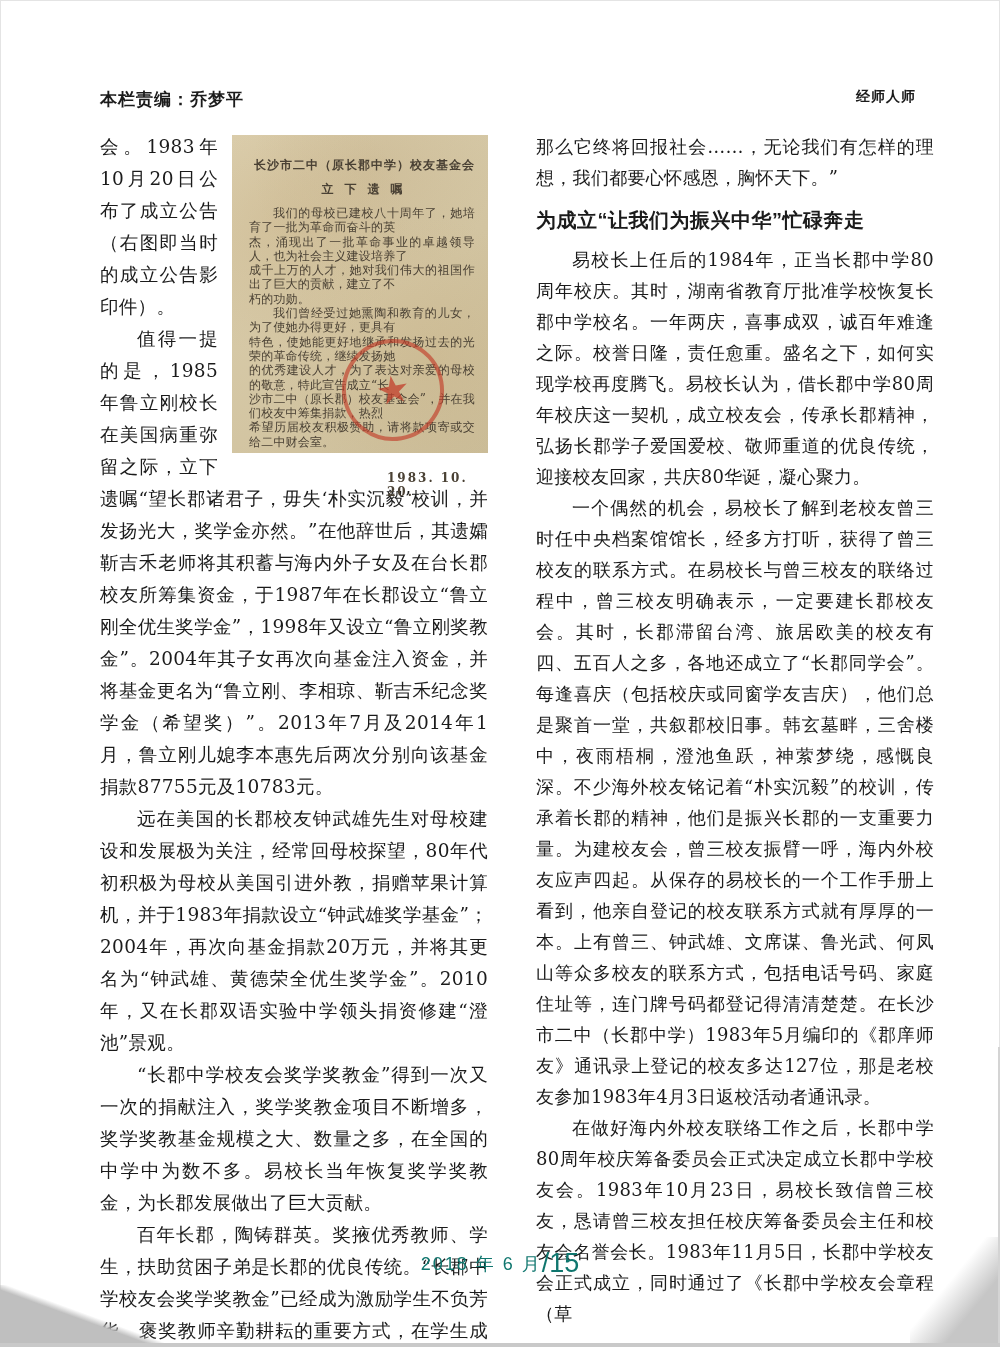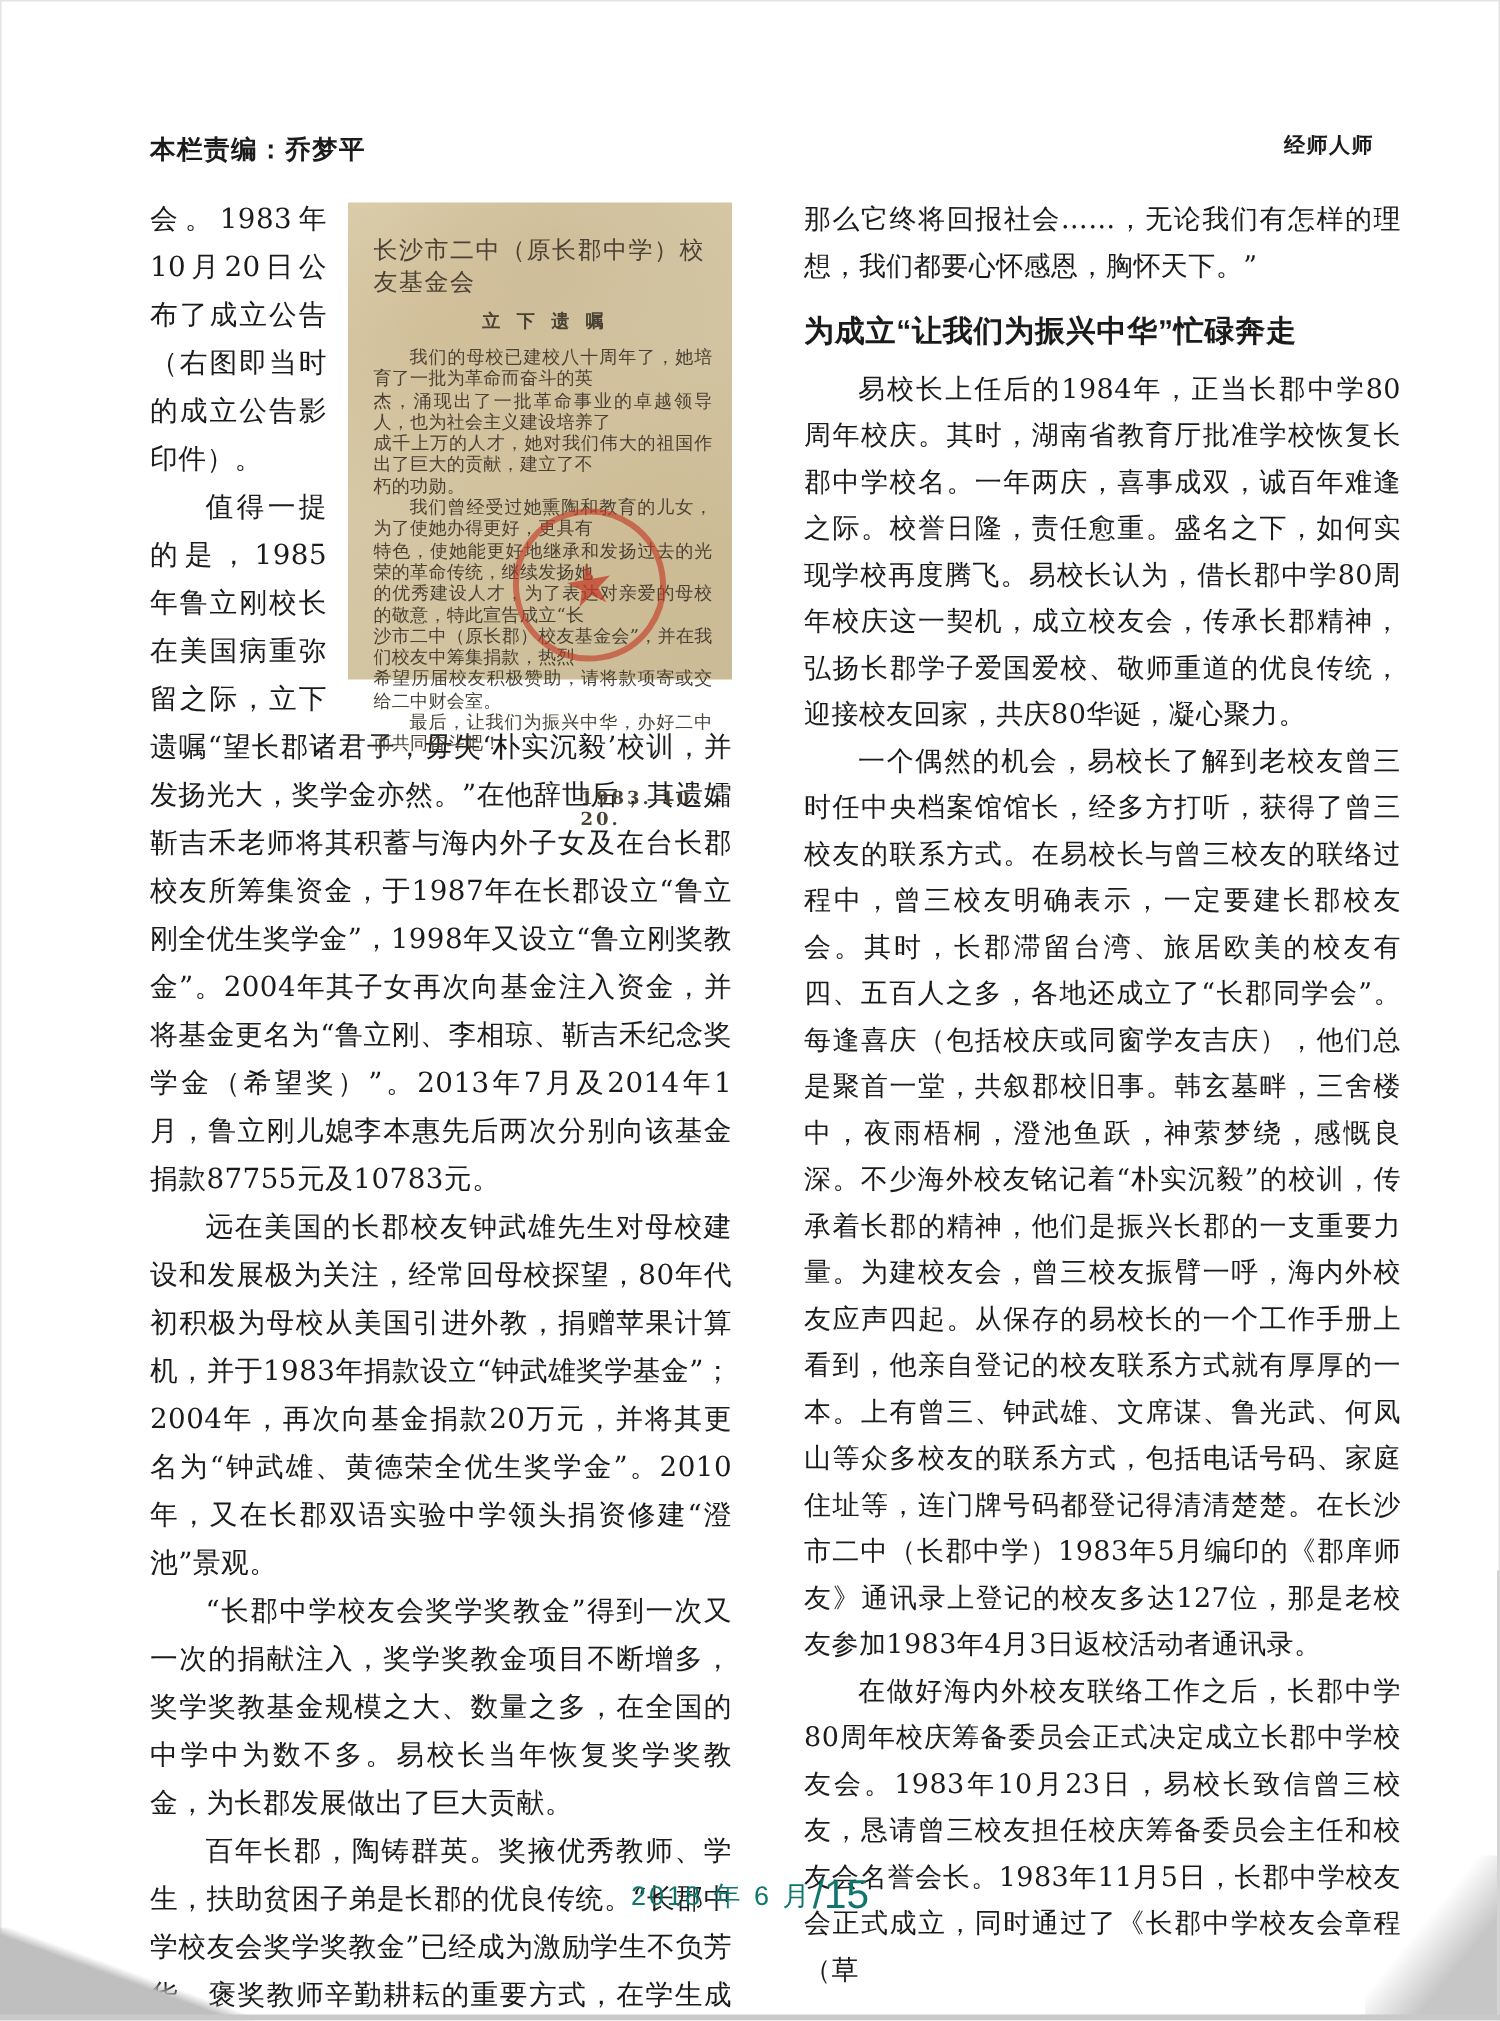--- a/index.html
+++ b/index.html
@@ -25,21 +25,21 @@
        font-weight:bold;font-size:20px;letter-spacing:0.5px;}
 
   
   .photo{float:right;width:256px;height:318px;margin:4px 0 12px 14px;position:relative;
        box-sizing:border-box;padding:22px 13px 0 17px;color:#4a4134;
        background:
          radial-gradient(circle at 18% 28%, rgba(186,155,104,0.22), transparent 42%),
          radial-gradient(circle at 75% 70%, rgba(196,168,118,0.25), transparent 48%),
          radial-gradient(circle at 55% 10%, rgba(170,140,95,0.18), transparent 38%),
          linear-gradient(135deg,#dccfae,#d2c4a1 60%,#cbbd99);}
-  .photo-title1{text-align:left;font-size:16px;font-weight:normal;letter-spacing:1px;}
+  .photo-title1{text-align:right;font-size:12px;font-weight:bold;letter-spacing:1px;}
   .photo-title2{text-align:center;font-size:12px;font-weight:bold;letter-spacing:11px;
        margin:7px 0 8px;text-indent:11px;}
   .photo-line{font-size:12px;line-height:14.3px;text-align:justify;letter-spacing:0.2px;}
   .photo-line.ind{text-indent:2em;}
   .photo-sign{margin-top:26px;text-align:center;padding-left:44px;font-size:10.5px;
        font-weight:bold;letter-spacing:0.5px;}
   .photo-date{margin-top:22px;margin-left:138px;font-size:12px;font-weight:bold;letter-spacing:2px;}
   .photo-seal{position:absolute;right:44px;bottom:12px;width:94px;height:94px;border-radius:50%;
        border:4px solid rgba(193,62,42,0.65);display:flex;align-items:center;justify-content:center;
        transform:rotate(-10deg);}
@@ -73,21 +73,20 @@
       <div class="photo-body">
         <div class="photo-line ind">我们的母校已建校八十周年了，她培育了一批为革命而奋斗的英</div>
         <div class="photo-line">杰，涌现出了一批革命事业的卓越领导人，也为社会主义建设培养了</div>
         <div class="photo-line">成千上万的人才，她对我们伟大的祖国作出了巨大的贡献，建立了不</div>
         <div class="photo-line">朽的功勋。</div>
         <div class="photo-line ind">我们曾经受过她熏陶和教育的儿女，为了使她办得更好，更具有</div>
         <div class="photo-line">特色，使她能更好地继承和发扬过去的光荣的革命传统，继续发扬她</div>
         <div class="photo-line">的优秀建设人才，为了表达对亲爱的母校的敬意，特此宣告成立“长</div>
         <div class="photo-line">沙市二中（原长郡）校友基金会”，并在我们校友中筹集捐款，热烈</div>
         <div class="photo-line">希望历届校友积极赞助，请将款项寄或交给二中财会室。</div>
-        <div class="photo-line ind">最后，让我们为振兴中华，办好二中而共同奋斗吧！</div>
       </div>
       <div class="photo-date">1983. 10. 20.</div>
       <div class="photo-seal">
           <span>★</span>
         </div>
     </div>
 
     <p class="body-p no-indent">会。1983年10月20日公布了成立公告（右图即当时的成立公告影印件）。</p>
     <p class="body-p">值得一提的是，1985年鲁立刚校长在美国病重弥留之际，立下遗嘱“望长郡诸君子，毋失‘朴实沉毅’校训，并发扬光大，奖学金亦然。”在他辞世后，其遗孀靳吉禾老师将其积蓄与海内外子女及在台长郡校友所筹集资金，于1987年在长郡设立“鲁立刚全优生奖学金”，1998年又设立“鲁立刚奖教金”。2004年其子女再次向基金注入资金，并将基金更名为“鲁立刚、李相琼、靳吉禾纪念奖学金（希望奖）”。2013年7月及2014年1月，鲁立刚儿媳李本惠先后两次分别向该基金捐款87755元及10783元。</p>
     <p class="body-p">远在美国的长郡校友钟武雄先生对母校建设和发展极为关注，经常回母校探望，80年代初积极为母校从美国引进外教，捐赠苹果计算机，并于1983年捐款设立“钟武雄奖学基金”；2004年，再次向基金捐款20万元，并将其更名为“钟武雄、黄德荣全优生奖学金”。2010年，又在长郡双语实验中学领头捐资修建“澄池”景观。</p>

